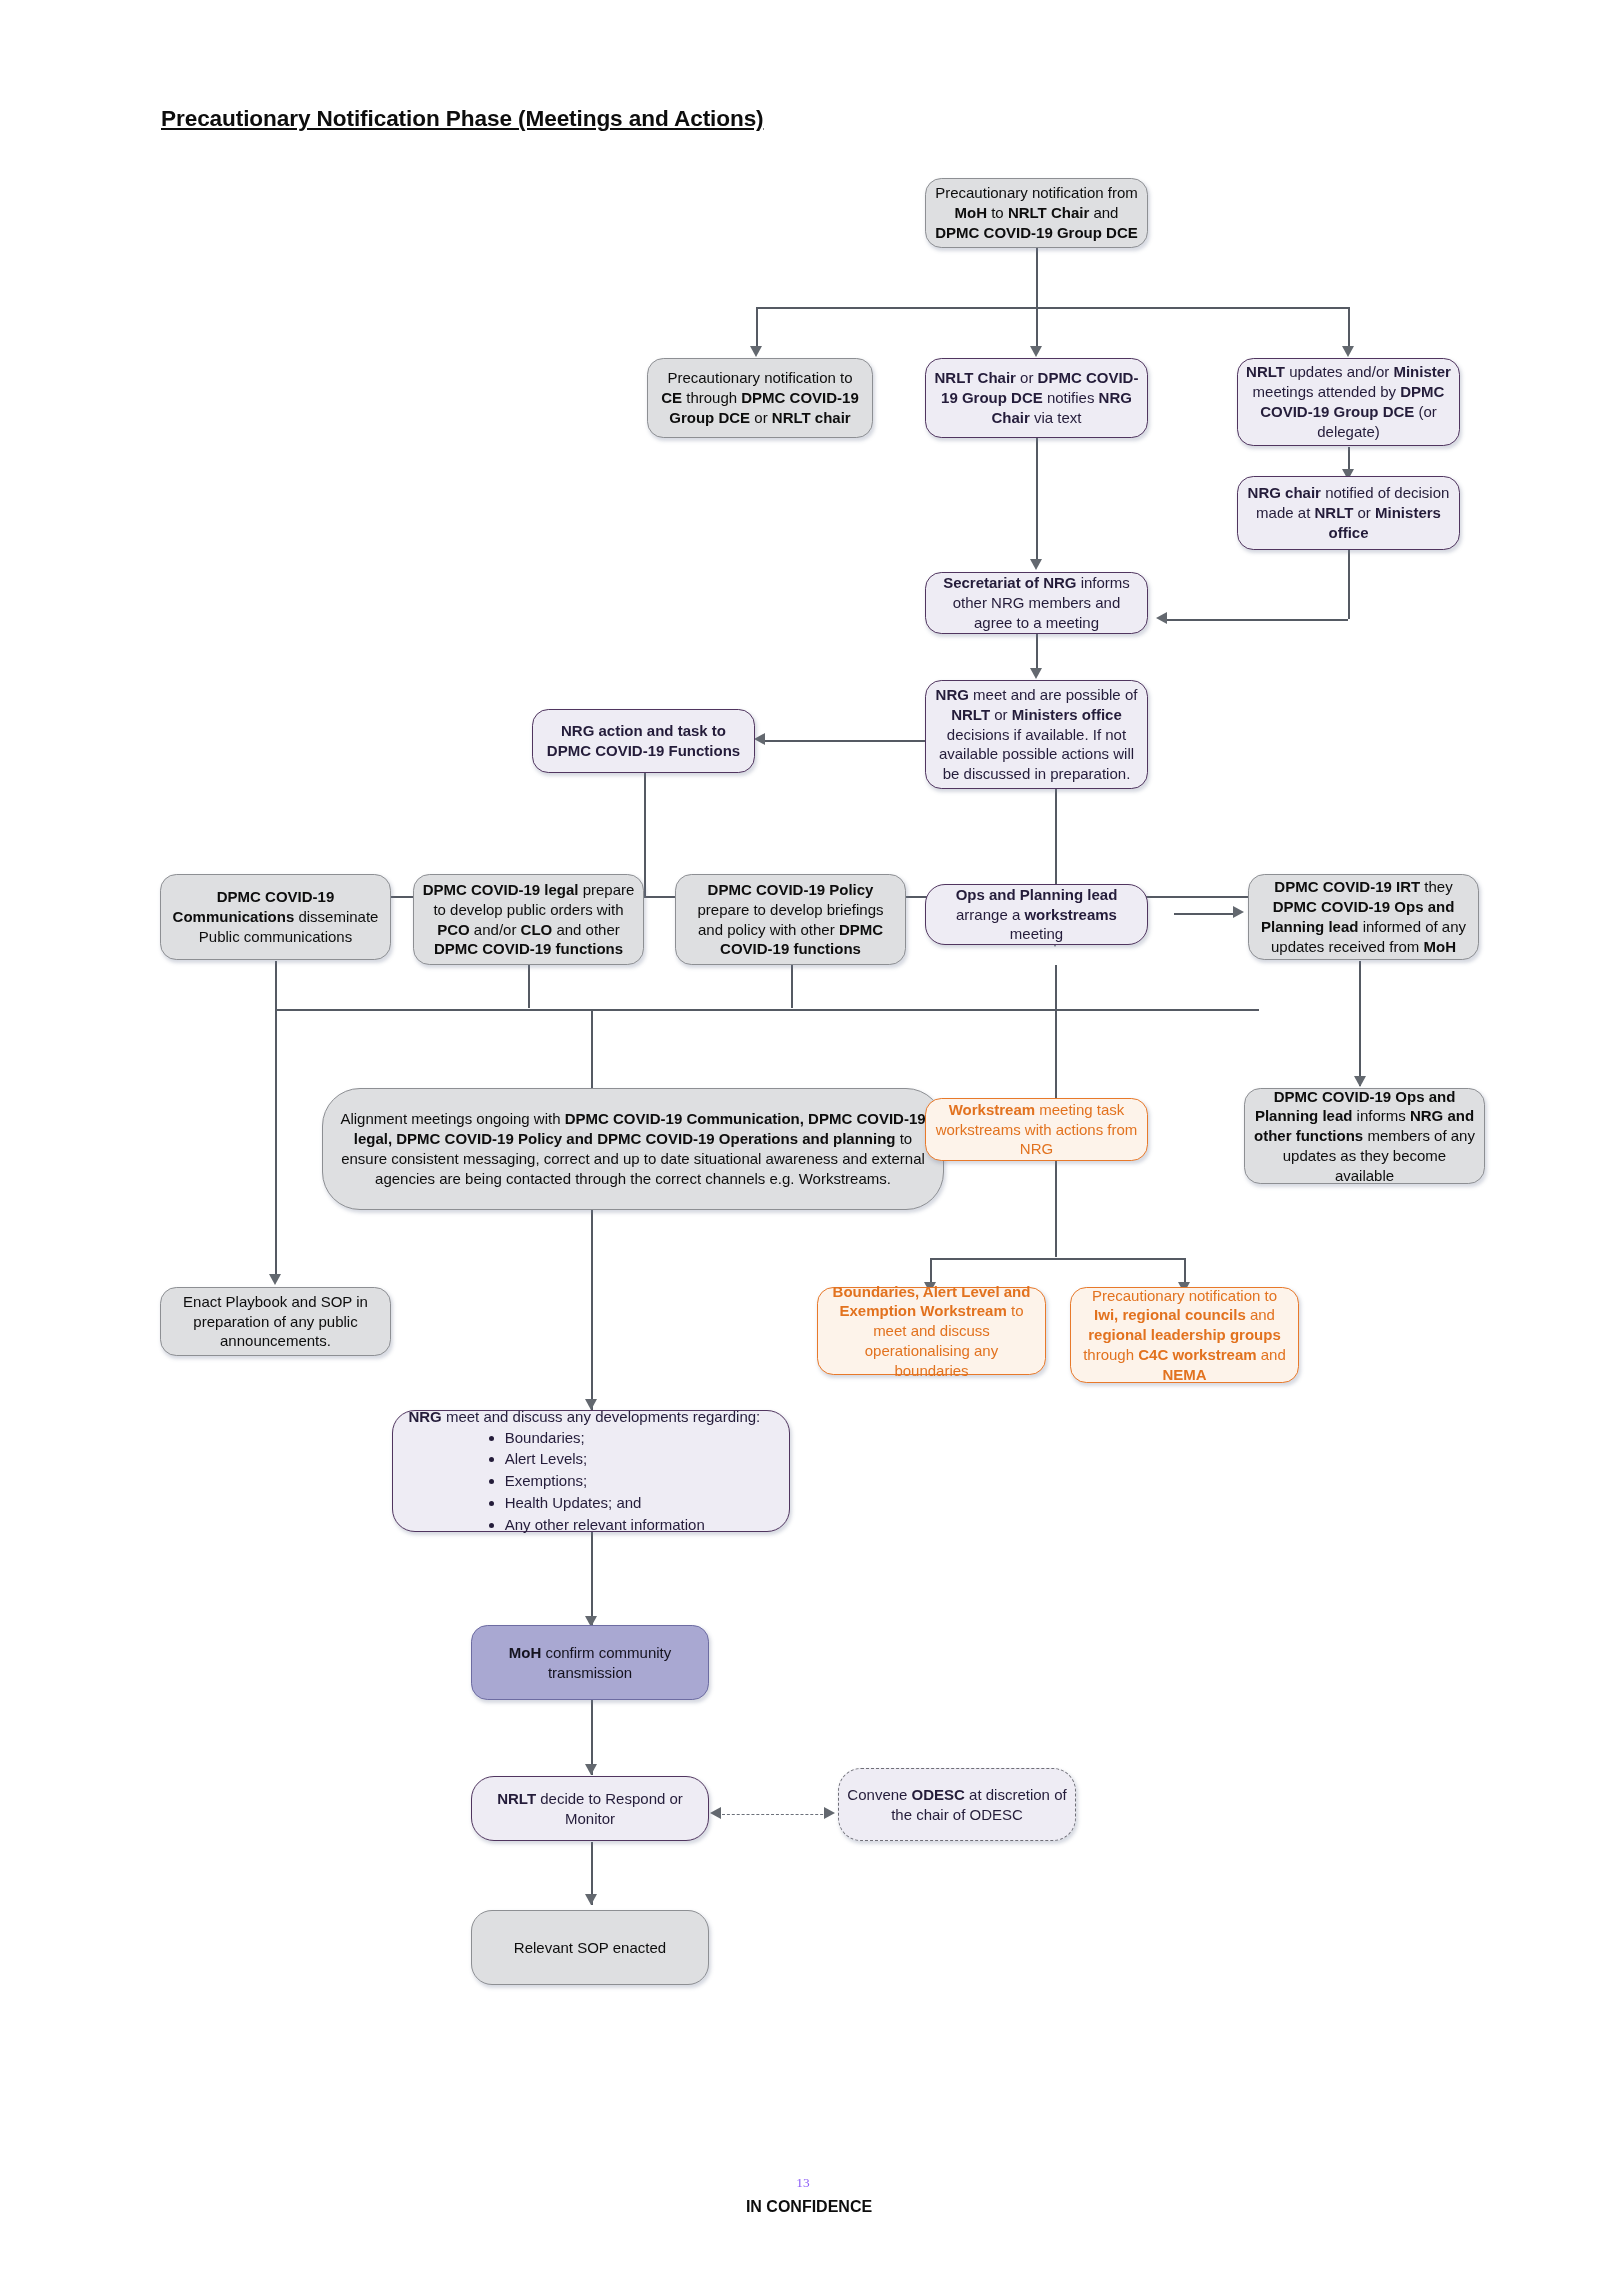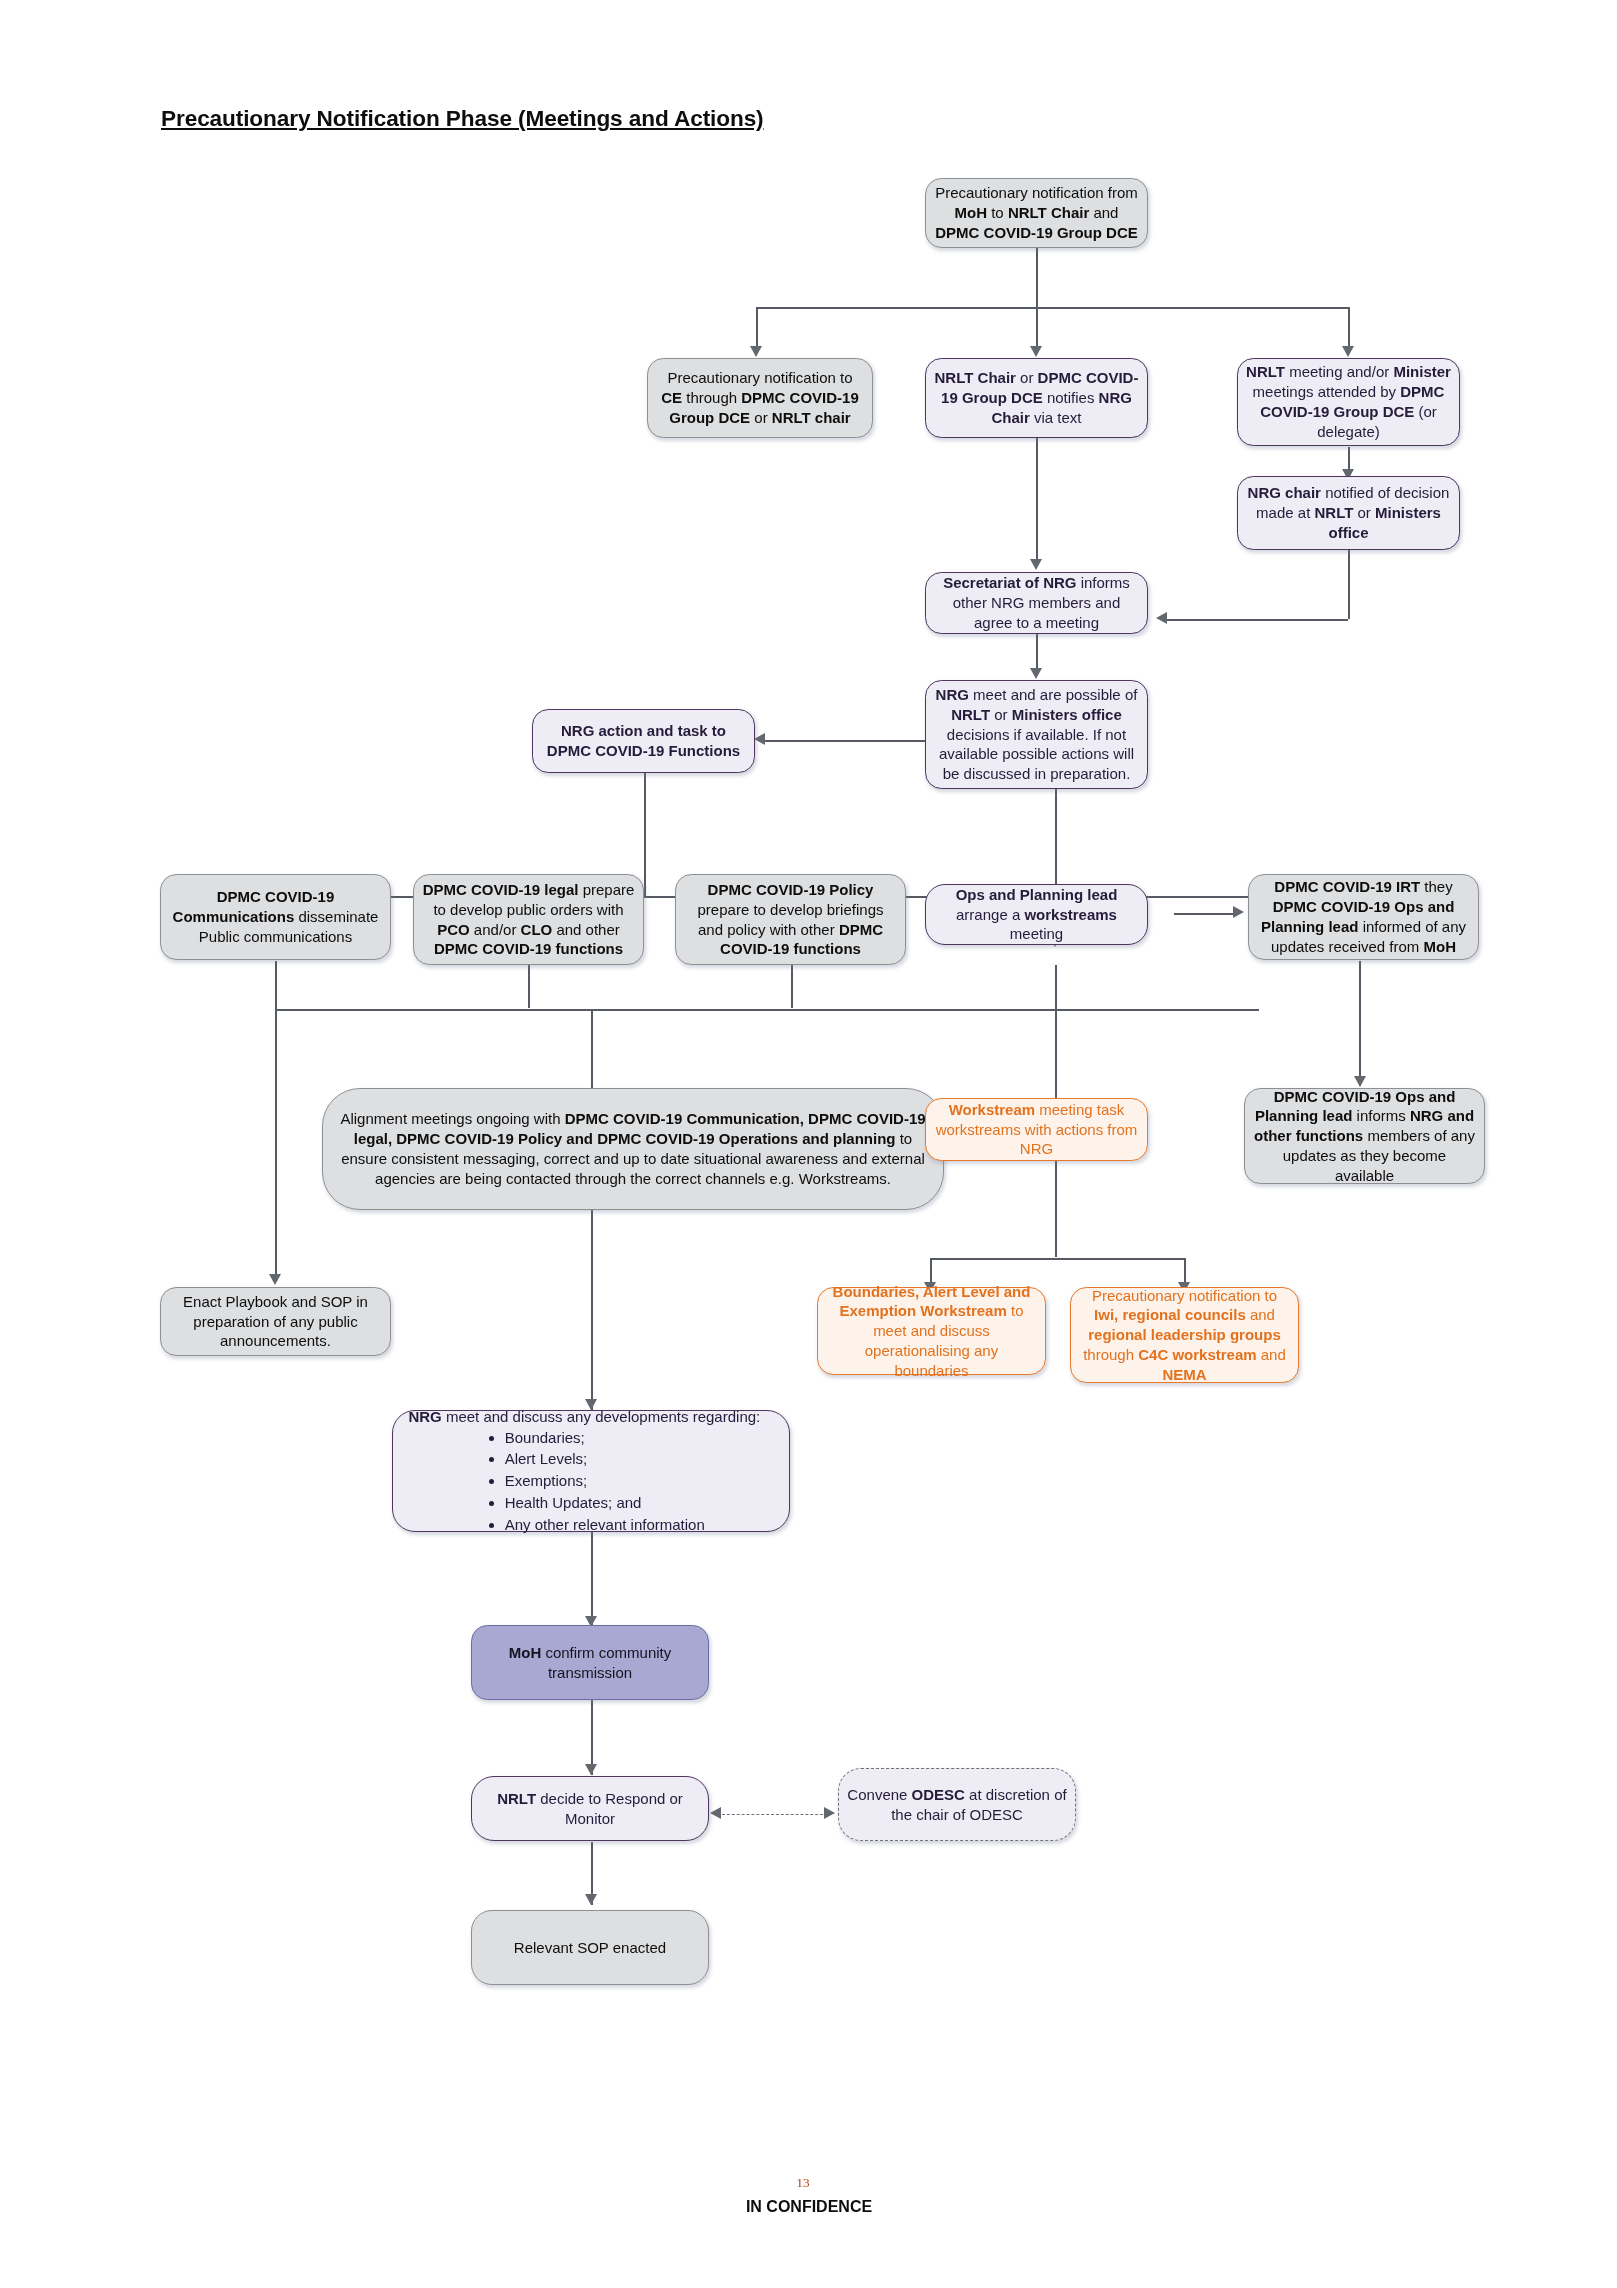--- a/index.html
+++ b/index.html
@@ -122,21 +122,21 @@
     z-index: 1;
   }
 
   
   #pagenum {
     position: absolute;
     left: 0; right: 12px;
     top: 2175px;
     text-align: center;
     font-size: 13.4px;
-    color: #c2410c;
+    color: #8b5cf6;
     font-family: "Liberation Serif", serif;
   }
   #confidence {
     position: absolute;
     left: 0; right: 0;
     top: 2198px;
     text-align: center;
     font-size: 16px;
     font-weight: bold;
     color: #0d0d0d;
@@ -243,21 +243,21 @@
   </div>
 
   <div class="node n-purple" style="left:925px; top:358px; width:223px; height:80px;">
     <span class="txt">
       <b>NRLT Chair</b><span> or </span><b>DPMC COVID-19 Group DCE</b><span> notifies </span><b>NRG Chair</b><span> via text</span>
     </span>
   </div>
 
   <div class="node n-purple" style="left:1237px; top:358px; width:223px; height:88px;">
     <span class="txt">
-      <b>NRLT</b><span> meeting and/or </span><b>Minister</b><span> meetings attended by </span><b>DPMC COVID-19 Group DCE</b><span> (or delegate)</span>
+      <b>NRLT</b><span> updates and/or </span><b>Minister</b><span> meetings attended by </span><b>DPMC COVID-19 Group DCE</b><span> (or delegate)</span>
     </span>
   </div>
 
   <div class="node n-purple" style="left:1237px; top:476px; width:223px; height:74px;">
     <span class="txt">
       <b>NRG chair</b><span> notified of decision made at </span><b>NRLT</b><span> or </span><b>Ministers office</b>
     </span>
   </div>
 
   <div class="node n-purple" style="left:925px; top:572px; width:223px; height:62px;">

